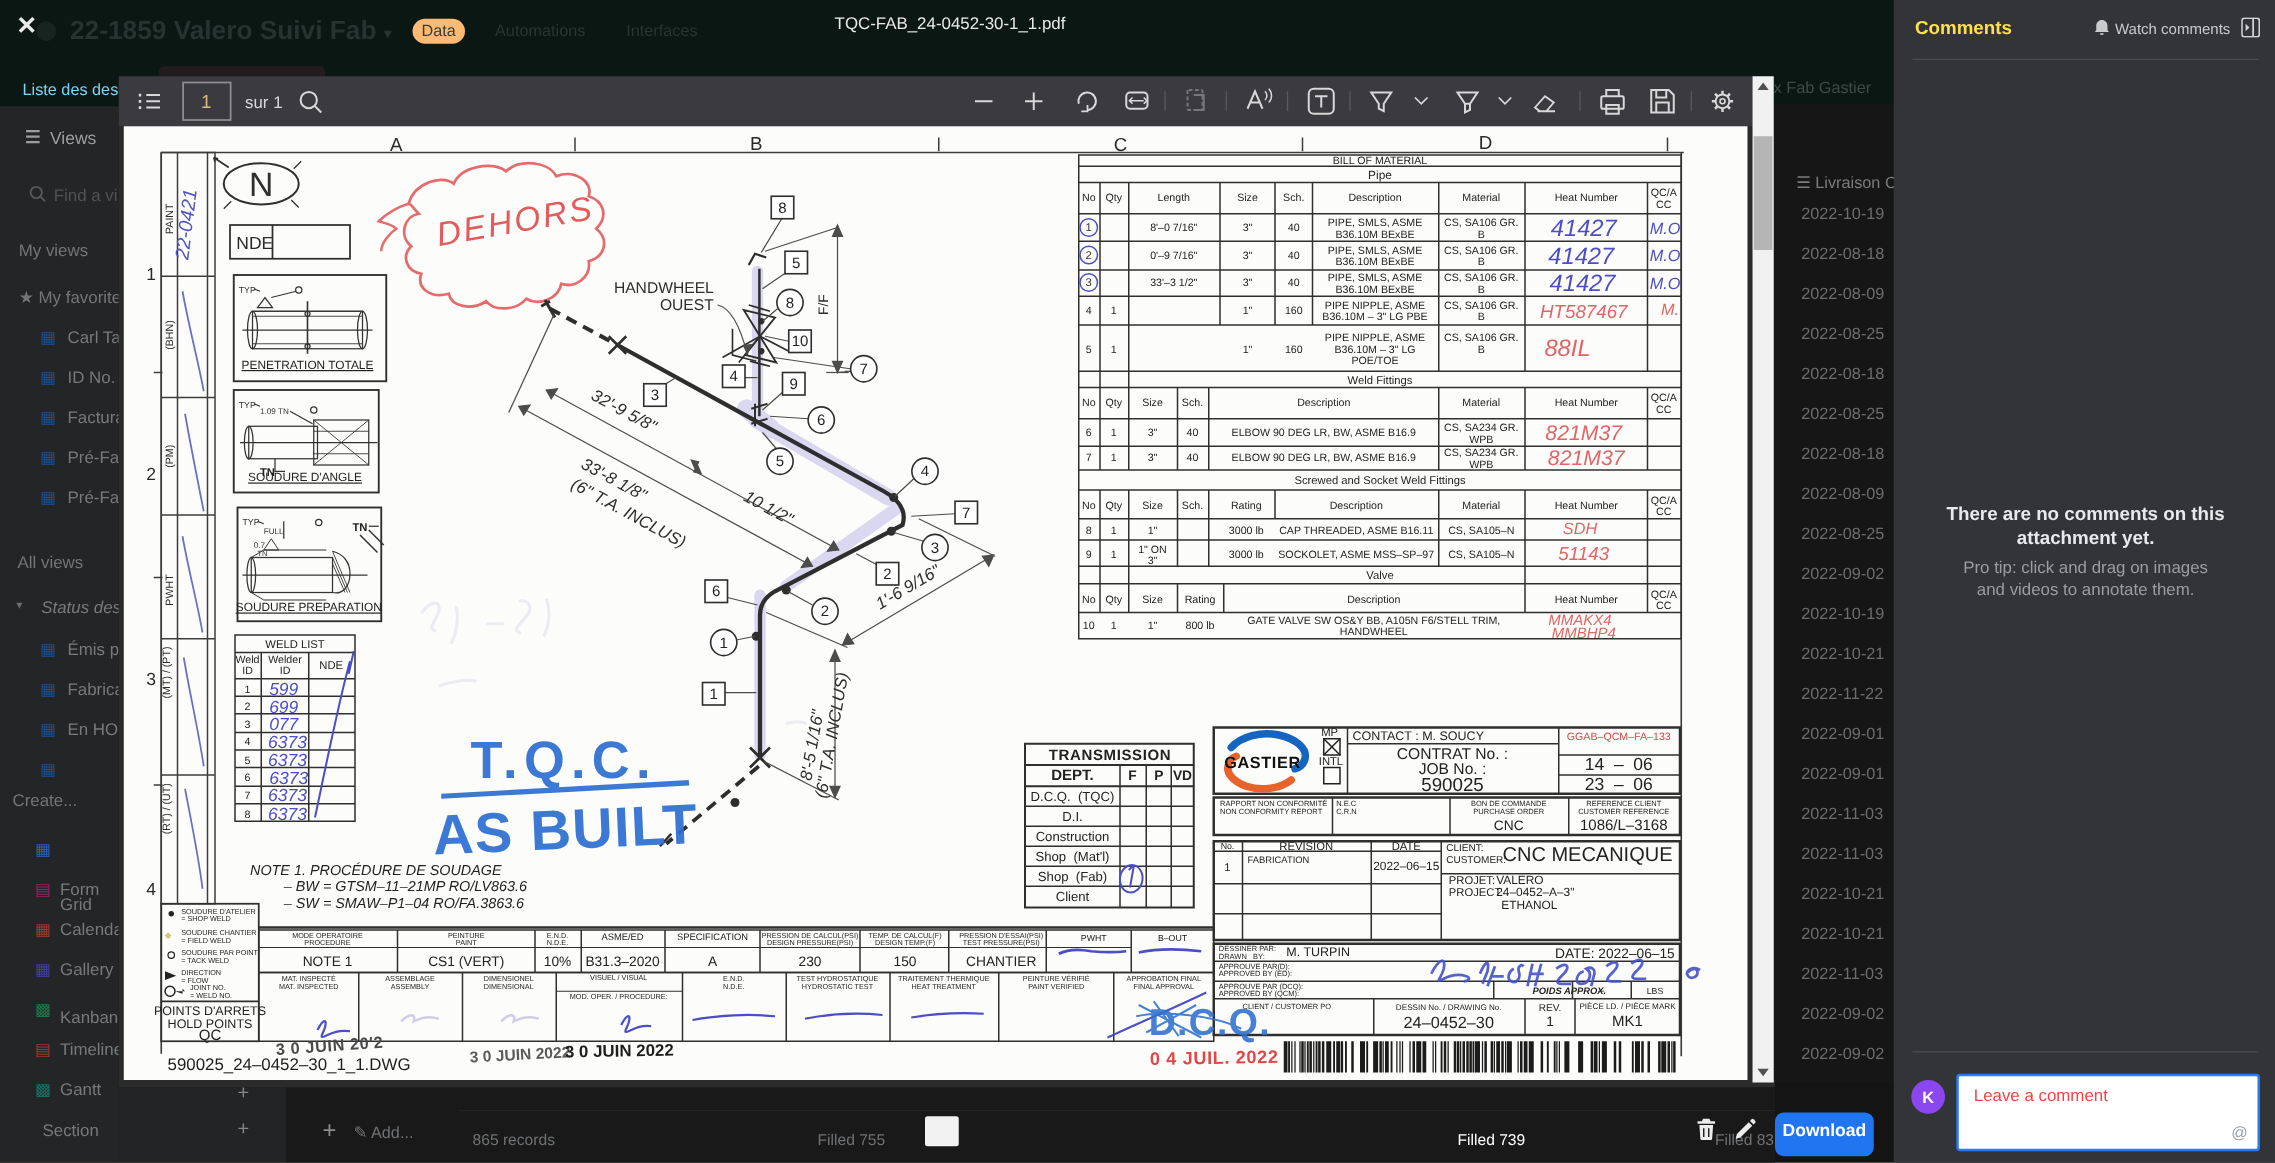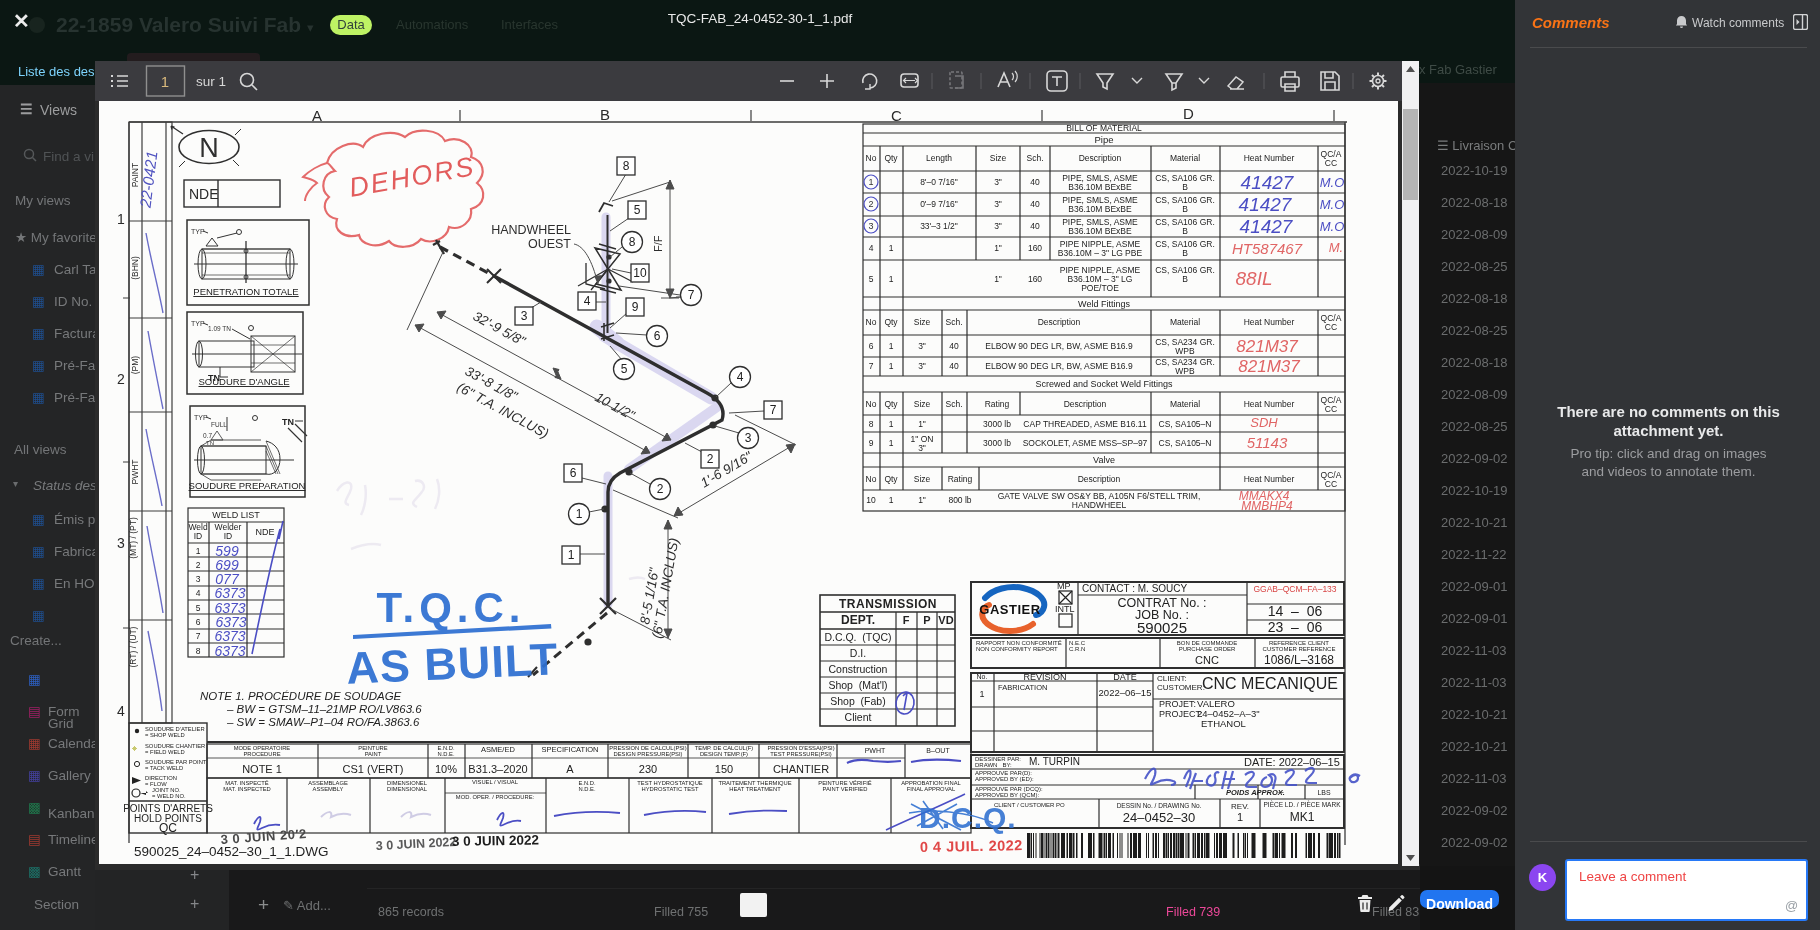--- a/index.html
+++ b/index.html
@@ -9,21 +9,21 @@
 <body>
 
 <div class="abs" style="left:0;top:0;width:1820px;height:85px;background:#0b1713;"></div>
 
 <div class="abs" style="left:13px;top:12px;width:18px;height:18px;color:#ececec;font-size:20px;font-weight:700;line-height:18px;">✕</div>
 
 <div class="abs" style="left:29px;top:17px;width:16px;height:16px;border-radius:50%;background:#18241f;"></div>
 
 <div class="abs" style="left:56px;top:13px;color:#273330;font-size:21px;font-weight:700;white-space:nowrap;">22-1859 Valero Suivi Fab <span style="font-size:13px;font-weight:400;">▾</span></div>
 
-<div class="abs" style="left:330px;top:15px;width:42px;height:20px;background:#bef264;border-radius:10px;color:#31413b;font-size:13px;text-align:center;line-height:20px;">Data</div>
+<div class="abs" style="left:330px;top:15px;width:42px;height:20px;background:#fdba74;border-radius:10px;color:#31413b;font-size:13px;text-align:center;line-height:20px;">Data</div>
 
 <div class="abs" style="left:396px;top:17px;color:#29362f;font-size:13px;">Automations</div>
 
 <div class="abs" style="left:501px;top:17px;color:#29362f;font-size:13px;">Interfaces</div>
 
 <div class="abs" style="left:560px;top:11px;width:400px;text-align:center;color:#e9e9e9;font-size:13.5px;">TQC-FAB_24-0452-30-1_1.pdf</div>
 
 <div class="abs" style="left:1416px;top:62px;color:#3f4b46;font-size:13px;">ix Fab Gastier</div>
 
 <div class="abs" style="left:18px;top:64px;color:#7dd3fc;font-size:13px;">Liste des des</div>
@@ -129,39 +129,39 @@
 <div class="abs" style="left:258px;top:894px;color:#8a8c8d;font-size:19px;">+</div>
 
 <div class="abs" style="left:283px;top:898px;color:#6f7172;font-size:13px;">✎ Add...</div>
 
 <div class="abs" style="left:378px;top:905px;color:#6f7172;font-size:12.5px;">865 records</div>
 
 <div class="abs" style="left:654px;top:905px;color:#6f7172;font-size:12.5px;">Filled 755</div>
 
 <div class="abs" style="left:740px;top:893px;width:27px;height:24px;background:#f2f2f2;border-radius:2px;"></div>
 
-<div class="abs" style="left:1166px;top:905px;color:#ec4899;font-size:12.5px;">Filled 739</div>
+<div class="abs" style="left:1166px;top:905px;color:#ffffff;font-size:12.5px;">Filled 739</div>
 
 <div class="abs" style="left:1372px;top:905px;color:#6f7172;font-size:12.5px;">Filled 83</div>
 
 <svg class="abs" style="left:1357px;top:894px;" width="16" height="18" viewBox="0 0 16 18">
     <path fill="#ececec" d="M5.5 1h5l1 2H15v2H1V3h3.5zM2.5 6h11l-.8 11.2a1 1 0 0 1-1 .8H4.3a1 1 0 0 1-1-.8z"></path>
     <path stroke="#141414" stroke-width="1.1" d="M6 8.5v7M10 8.5v7"></path>
   </svg>
 
 <svg class="abs" style="left:1388px;top:894px;" width="17" height="18" viewBox="0 0 17 18">
     <path fill="#ececec" d="M1.5 13.2L11 3.7l2.8 2.8-9.5 9.5-3.8 1z"></path>
     <path fill="#ececec" d="M12 2.7l1.4-1.4a1 1 0 0 1 1.4 0l1.4 1.4a1 1 0 0 1 0 1.4L14.8 5.5z"></path>
   </svg>
 
-<div class="abs" style="left:1420px;top:890px;width:79px;height:18px;background:#2175f0;border-radius:7px;color:#fff;font-size:14px;font-weight:700;text-align:center;line-height:29px;">Download</div>
+<div class="abs" style="left:1420px;top:890px;width:79px;height:35px;background:#2175f0;border-radius:7px;color:#fff;font-size:14px;font-weight:700;text-align:center;line-height:29px;">Download</div>
 
 <div class="abs" style="left:1515px;top:0;width:305px;height:930px;background:#323437;"></div>
 
-<div class="abs" style="left:1532px;top:14px;color:#f97316;font-size:15px;font-weight:600;font-style:italic;">Comments</div>
+<div class="abs" style="left:1532px;top:14px;color:#fde047;font-size:15px;font-weight:600;">Comments</div>
 
 <svg class="abs" style="left:1675px;top:15px;" width="13" height="14" viewBox="0 0 13 14">
     <path fill="#c9cacc" d="M6.5 1c2.5 0 4.5 2 4.5 4.5V9l1.1 1.5H.9L2 9V5.5C2 3 4 1 6.5 1zM5 11.5h3a1.5 1.5 0 0 1-3 0z"></path>
   </svg>
 <div class="abs" style="left:1692px;top:16px;color:#c9cacc;font-size:12px;">Watch comments</div>
 
 <svg class="abs" style="left:1793px;top:14px;" width="15" height="16" viewBox="0 0 15 16">
     <rect x="0.5" y="0.5" width="14" height="15" rx="2" fill="none" stroke="#d2d3d4" stroke-width="1.4"></rect>
     <path d="M9.5 1v14" stroke="#d2d3d4" stroke-width="1.4"></path>
     <path d="M3.5 5l3 3-3 3z" fill="#d2d3d4"></path>

